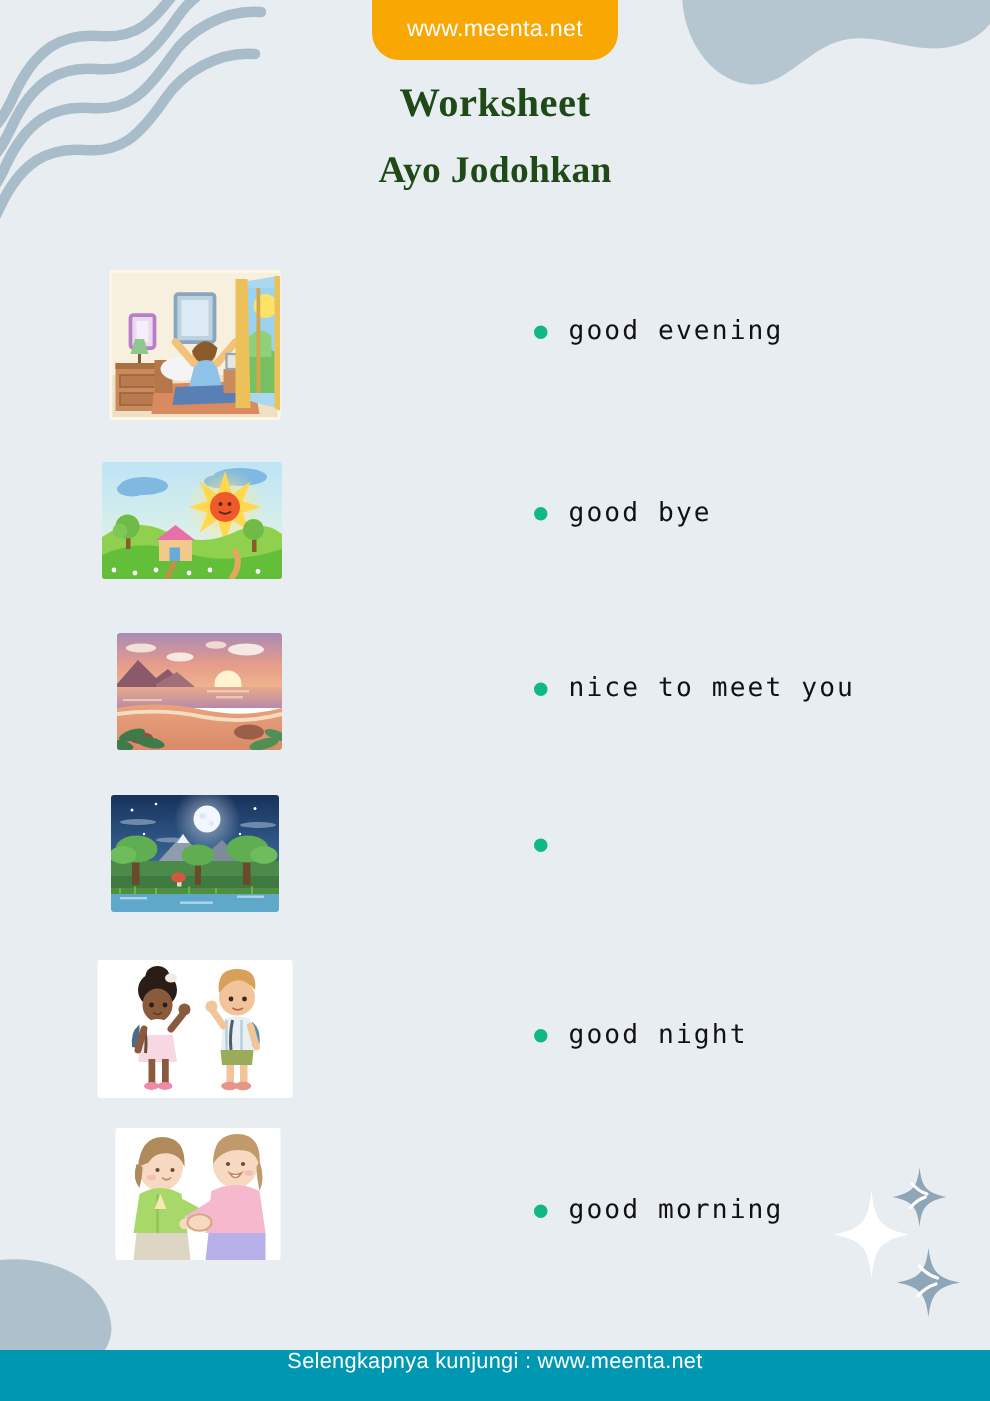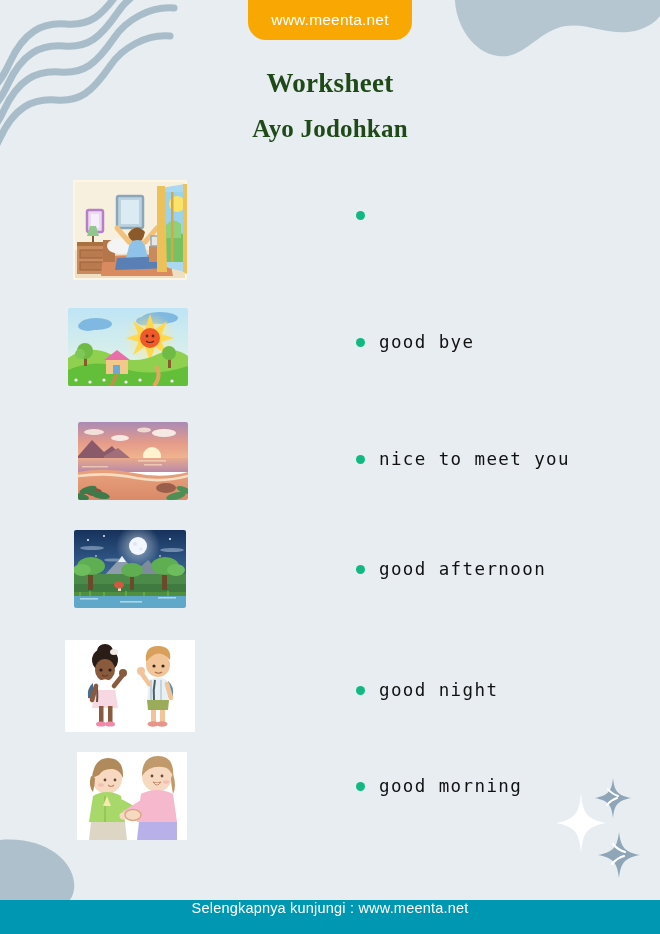--- a/index.html
+++ b/index.html
@@ -29,21 +29,21 @@
     color:#ffffff;font-size:15.5px;letter-spacing:.2px;
     font-family:"Liberation Sans", sans-serif;
   }
   .title-block{
     position:absolute;top:54px;left:0;right:0;text-align:center;
     font-family:"Liberation Serif", serif;
     color:#1f4a17;
   }
   .title-small{
     font-size:27px;font-weight:bold;letter-spacing:.3px;line-height:1.1;
-    margin:15px;
+    margin:0;
   }
   .title-large{
     font-size:25px;font-weight:bold;letter-spacing:.2px;line-height:1.15;
     margin:16px 0 0 0;
   }
 
   
   .board{position:absolute;left:0;top:160px;width:660px;height:700px;}
   .col-left{position:absolute;left:0;top:0;width:330px;height:700px;}
   .col-right{position:absolute;left:330px;top:0;width:330px;height:700px;}
@@ -445,43 +445,43 @@
 
           <path d="M62 70 l38 0 l0 18 l-40 0 Z" fill="#b8b0e8"></path>
         </svg>
       </div>
     </div>
 
     <div class="col-right">
 
       <div class="answer" style="top:51px;">
         <span class="bullet"></span>
+        <span class="answer-text">good evening</span>
       </div>
 
       <div class="answer" style="top:172px;align-items:center;">
         <span class="bullet"></span>
         <span class="answer-text">good bye</span>
       </div>
 
       <div class="answer" style="top:289px;">
         <span class="bullet"></span>
         <span class="answer-text">nice to meet you</span>
       </div>
 
       <div class="answer" style="top:399px;">
         <span class="bullet"></span>
-        <span class="answer-text">good afternoon</span>
       </div>
 
       <div class="answer" style="top:520px;">
         <span class="bullet"></span>
         <span class="answer-text">good night</span>
       </div>
 
-      <div class="answer" style="top:616px;text-align:right;">
+      <div class="answer" style="top:637px;text-align:right;">
         <span class="bullet"></span>
         <span class="answer-text">good morning</span>
       </div>
     </div>
   </div>
 
   <svg id="sparkle-large" viewBox="0 0 50 60">
     <path d="M25 0 C27 20, 30 26, 50 30 C30 34, 27 40, 25 60 C23 40, 20 34, 0 30 C20 26, 23 20, 25 0 Z" fill="#ffffff"></path>
   </svg>
   <svg id="sparkle-small-top" viewBox="0 0 36 40">

